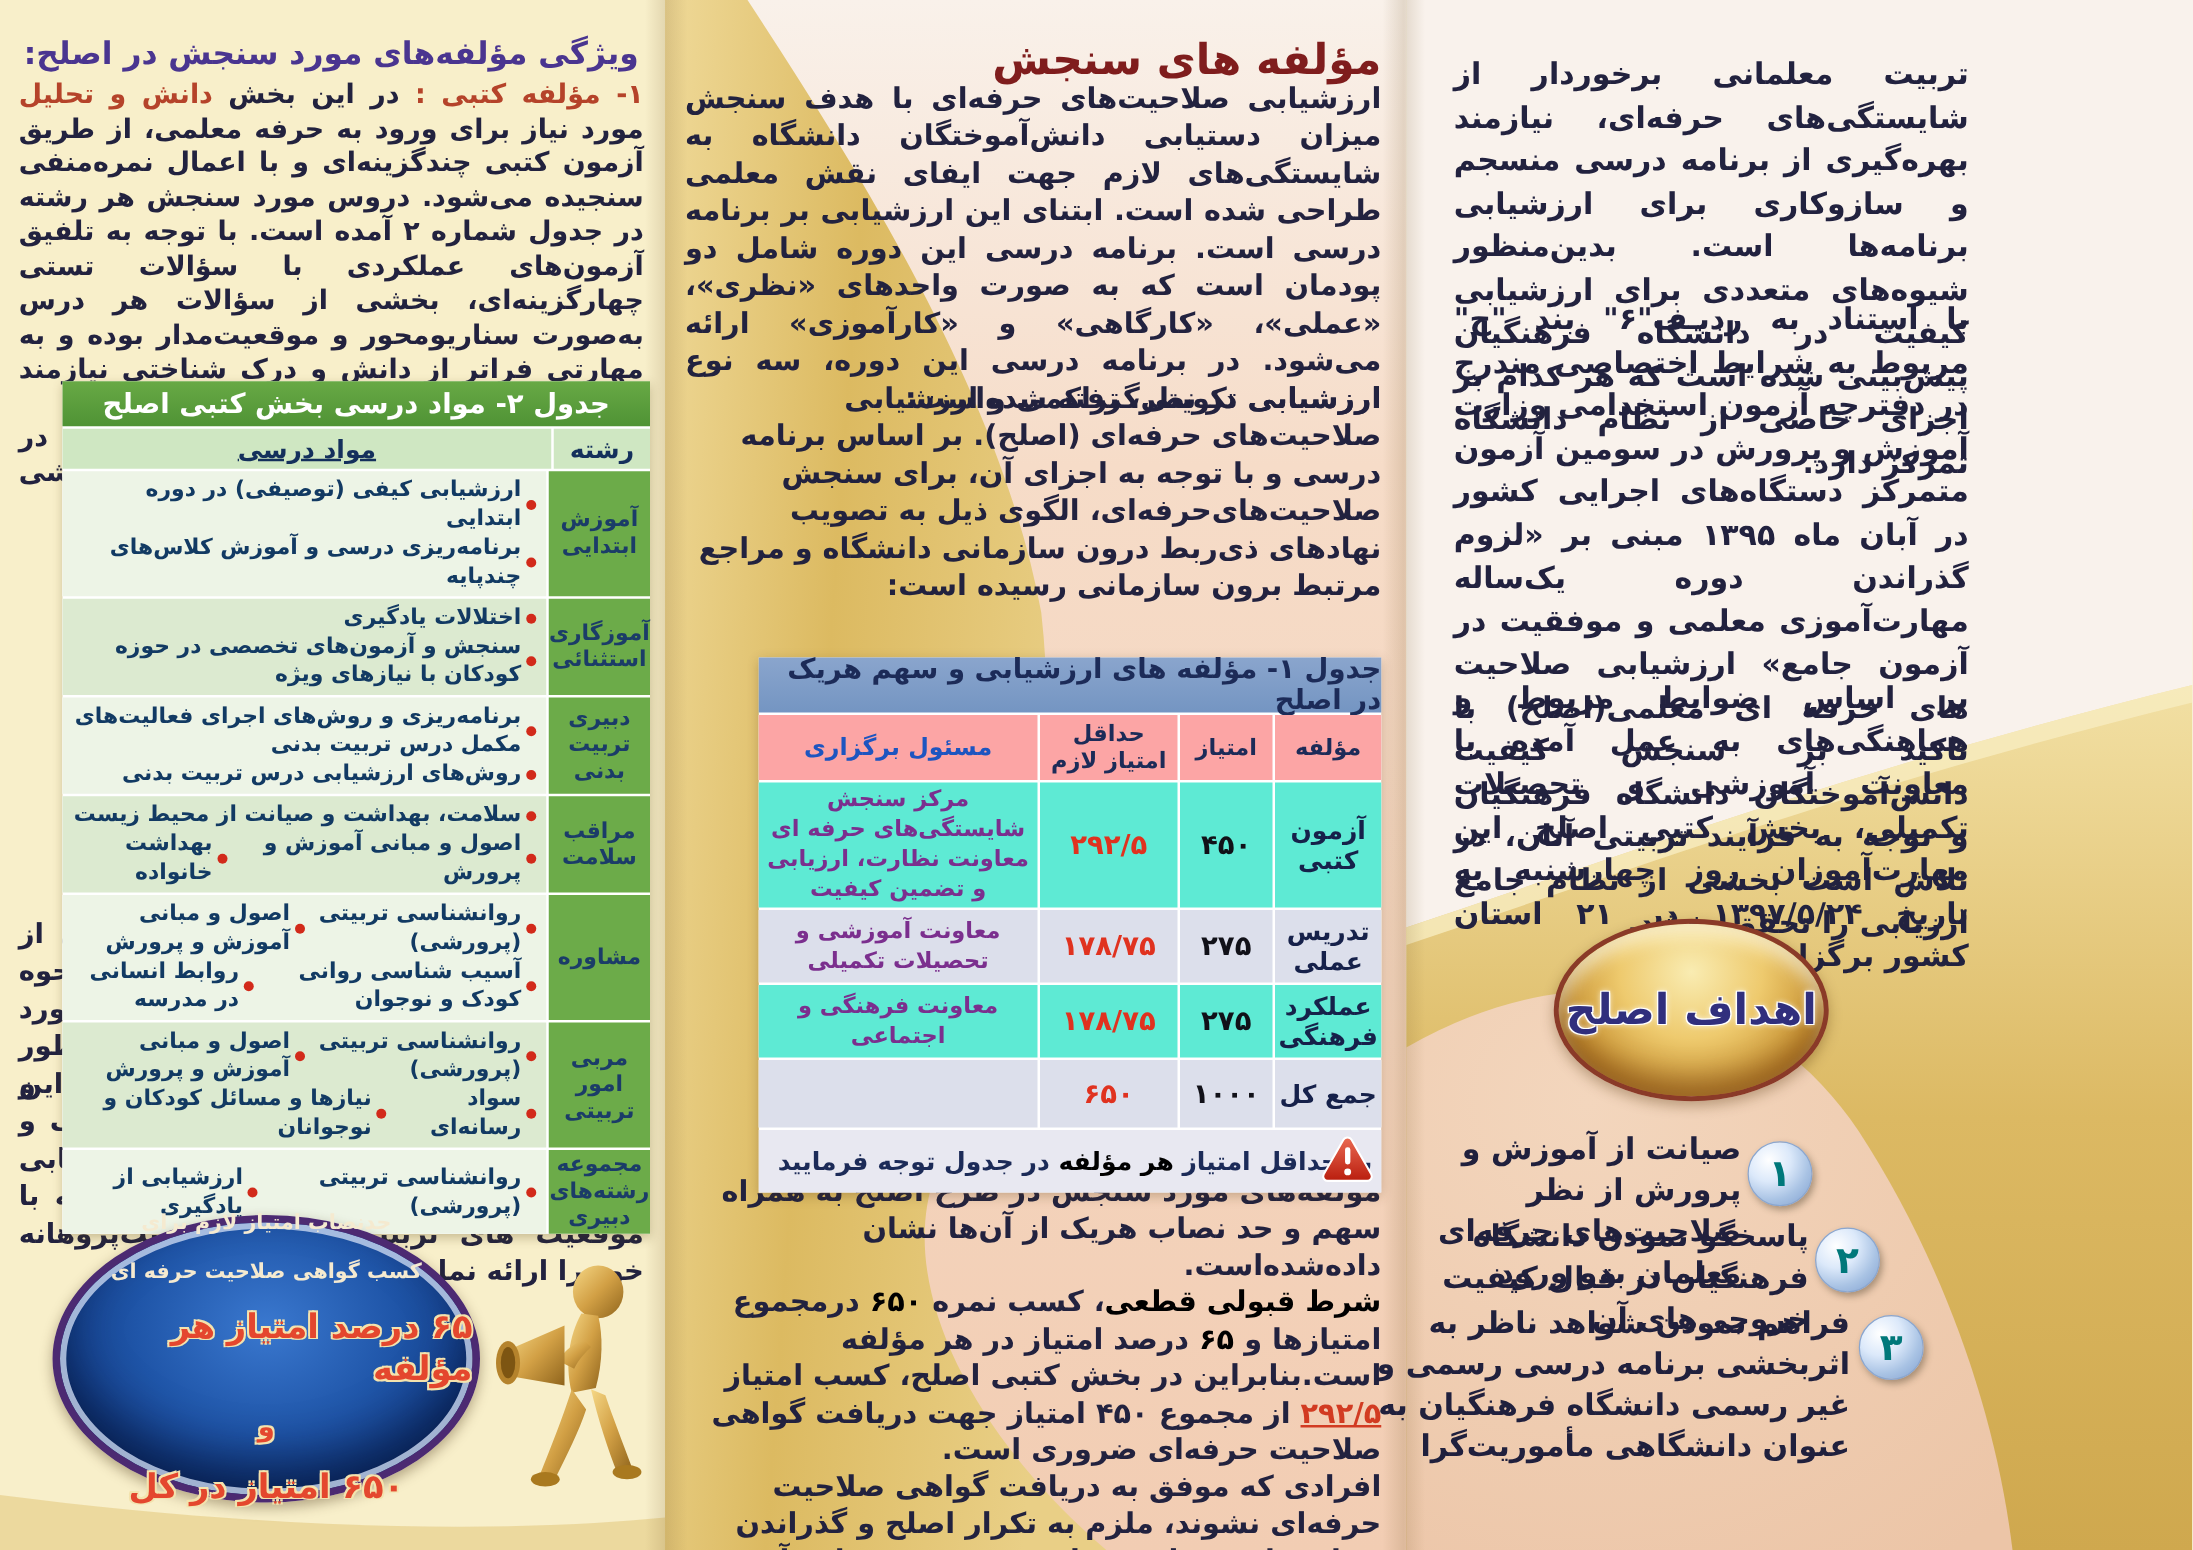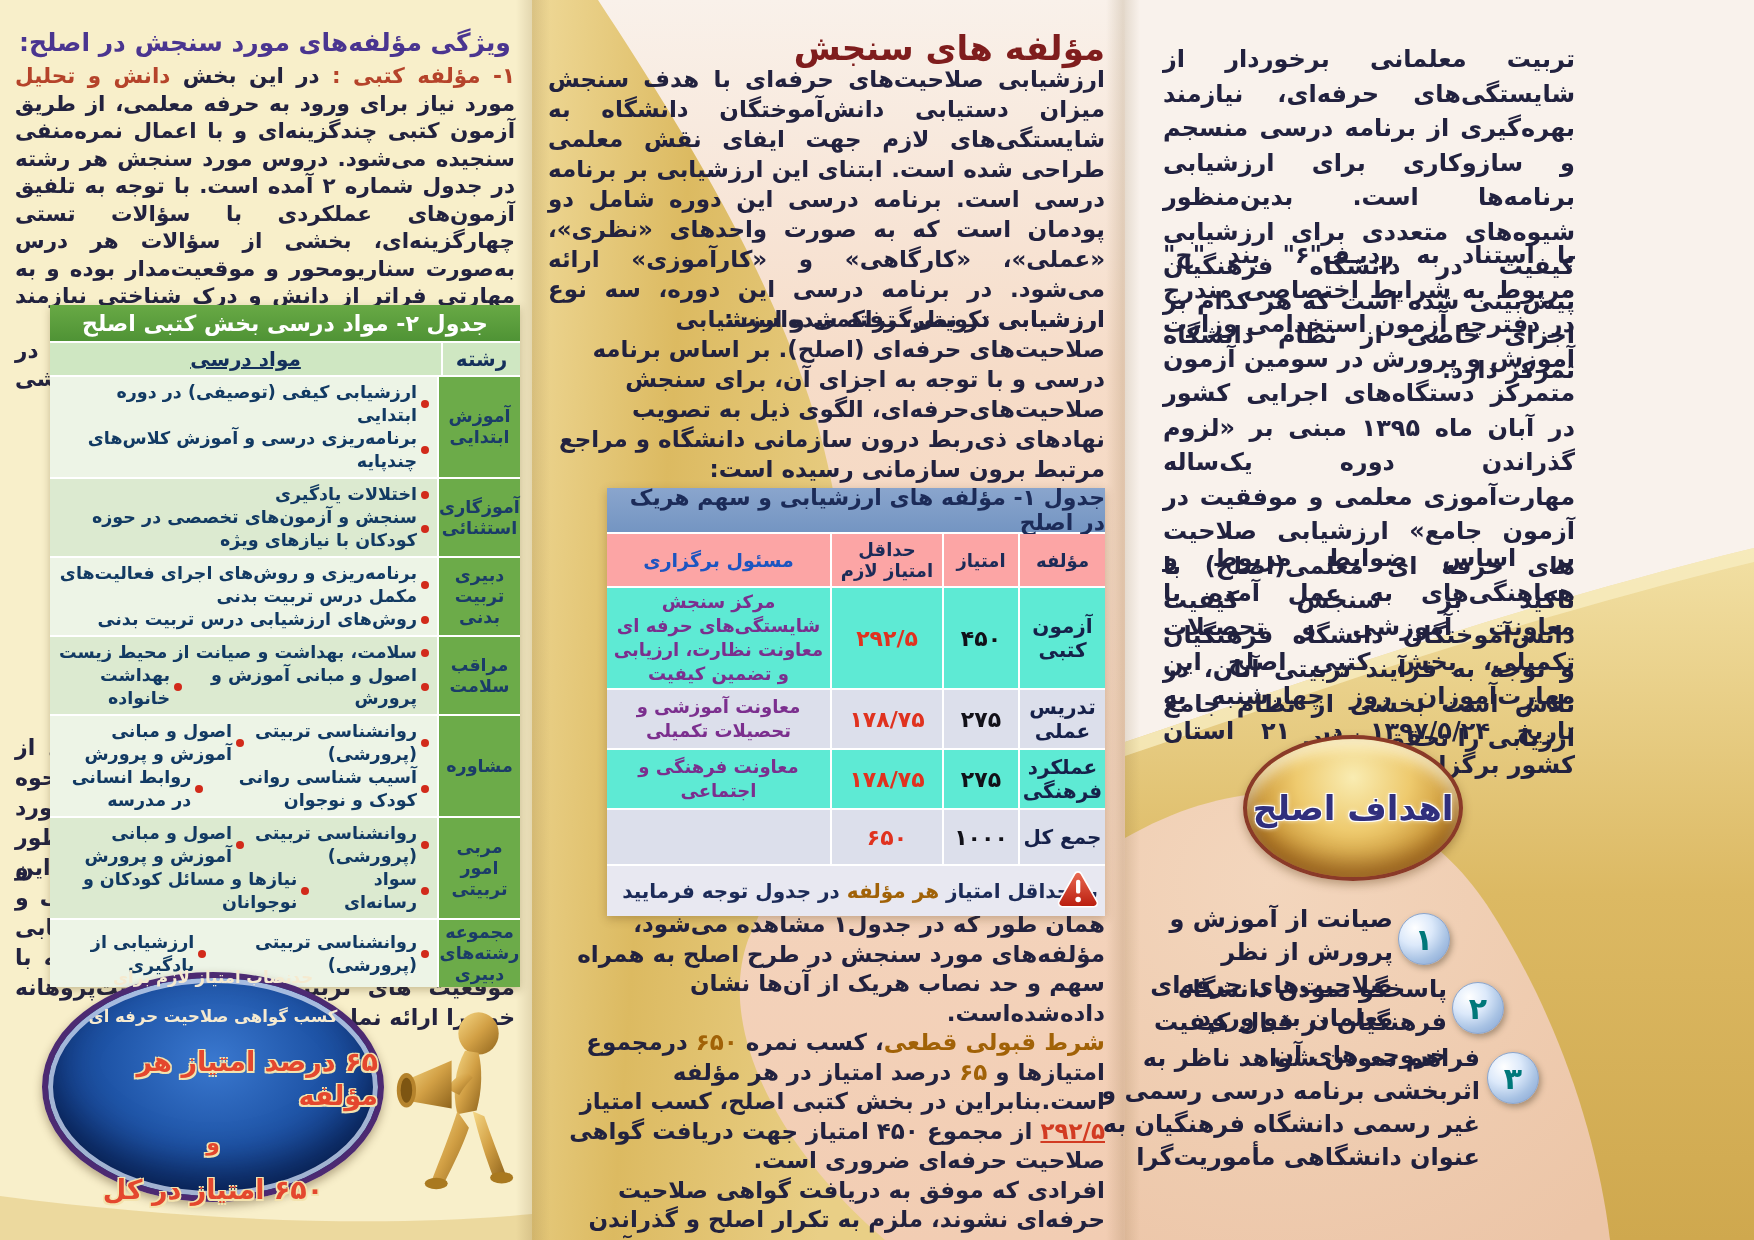--- a/index.html
+++ b/index.html
@@ -7,21 +7,21 @@
         font-family:"DejaVu Sans",sans-serif;direction:rtl;background:#f7edcb;}
   .bg{position:absolute;left:0;top:0;z-index:0;}
   .fold{position:absolute;top:0;height:1240px;width:34px;z-index:2;
         background:linear-gradient(to right,rgba(110,80,30,0) 0%,rgba(110,80,30,.16) 50%,rgba(110,80,30,0) 100%);}
   .fold-a{left:516px;} .fold-b{left:1106px;}
   .blk{position:absolute;margin:0;z-index:3;}
   .body-txt{color:#22223f;font-weight:bold;}
   .just{text-align:justify;}
   .ral{text-align:right;}
   .lead-red{color:#b5432a;}
-  .red{color:#a16207;}
+  .red{color:#000000;}
   .red-u{color:#d23b22;text-decoration:underline;}
   
   .rp{left:1163px;width:412px;font-size:24px;line-height:34.5px;}
   .rp1{top:42px;} .rp2{top:238px;} .rp3{top:541px;}
   .goals-badge{left:1243px;top:735px;width:212px;height:138px;border-radius:50%;
       background:radial-gradient(ellipse at 50% 28%,#f9ecb2 0%,#eeca6e 38%,#c8912f 72%,#9a671b 100%);
       border:4px solid #8a3a28;box-shadow:inset 0 -14px 22px rgba(90,40,10,.45),inset 0 10px 14px rgba(255,250,220,.8),0 4px 10px rgba(80,50,10,.35);
       display:flex;align-items:center;justify-content:center;}
   .goals-badge span{font-size:34px;font-weight:bold;color:#312f7d;
       text-shadow:0 0 5px #fff,1px 1px 0 #ffffff,-1px -1px 0 #fff,1px -1px 0 #fff,-1px 1px 0 #fff;text-align:center;}
@@ -35,21 +35,21 @@
   .gt1{left:1085px;top:903px;width:308px;}
   .gt2{left:1113px;top:973px;width:334px;}
   .gt3{left:1068px;top:1042px;width:412px;}
   
   .m-head{left:545px;top:28px;width:560px;font-size:34px;font-weight:bold;color:#7f1d1d;text-align:right;}
   .mp1{left:548px;top:64px;width:557px;font-size:23px;line-height:30px;}
   .mp2{left:548px;top:304px;width:557px;font-size:23px;line-height:30px;}
   .m-bottom{left:545px;top:910px;width:560px;font-size:23px;line-height:29.5px;text-align:right;}
   .m-bottom p{margin:0;}
   
-  .t1{left:607px;top:488px;width:498px;background:#fff;z-index:4;
+  .t1{left:607px;top:526px;width:498px;background:#fff;z-index:4;
       box-shadow:0 3px 9px rgba(90,60,20,.3);font-weight:bold;}
   .t1-title{height:44px;background:linear-gradient(#8aa5cd,#7495c2);color:#1c2b58;font-size:22px;
       display:flex;align-items:center;justify-content:center;}
   .t1-grid{display:grid;grid-template-columns:85px 74px 110px 1fr;gap:2px;background:#fff;margin-top:2px;}
   .t1-grid>div{display:flex;align-items:center;justify-content:center;text-align:center;padding:2px 3px;}
   .t1-head>div{background:#fca5a5;color:#1c2b58;font-size:18px;min-height:48px;}
   .t1-head .org{color:#1d55c0;font-size:19px;}
   .t1-r1>div{min-height:84px;} .t1-r2>div,.t1-r3>div{min-height:54px;} .t1-r4>div{min-height:50px;}
   .t1-row>div{background:#5eead4;font-size:21px;}
   .t1-row.alt>div{background:#dcdfeb;}

